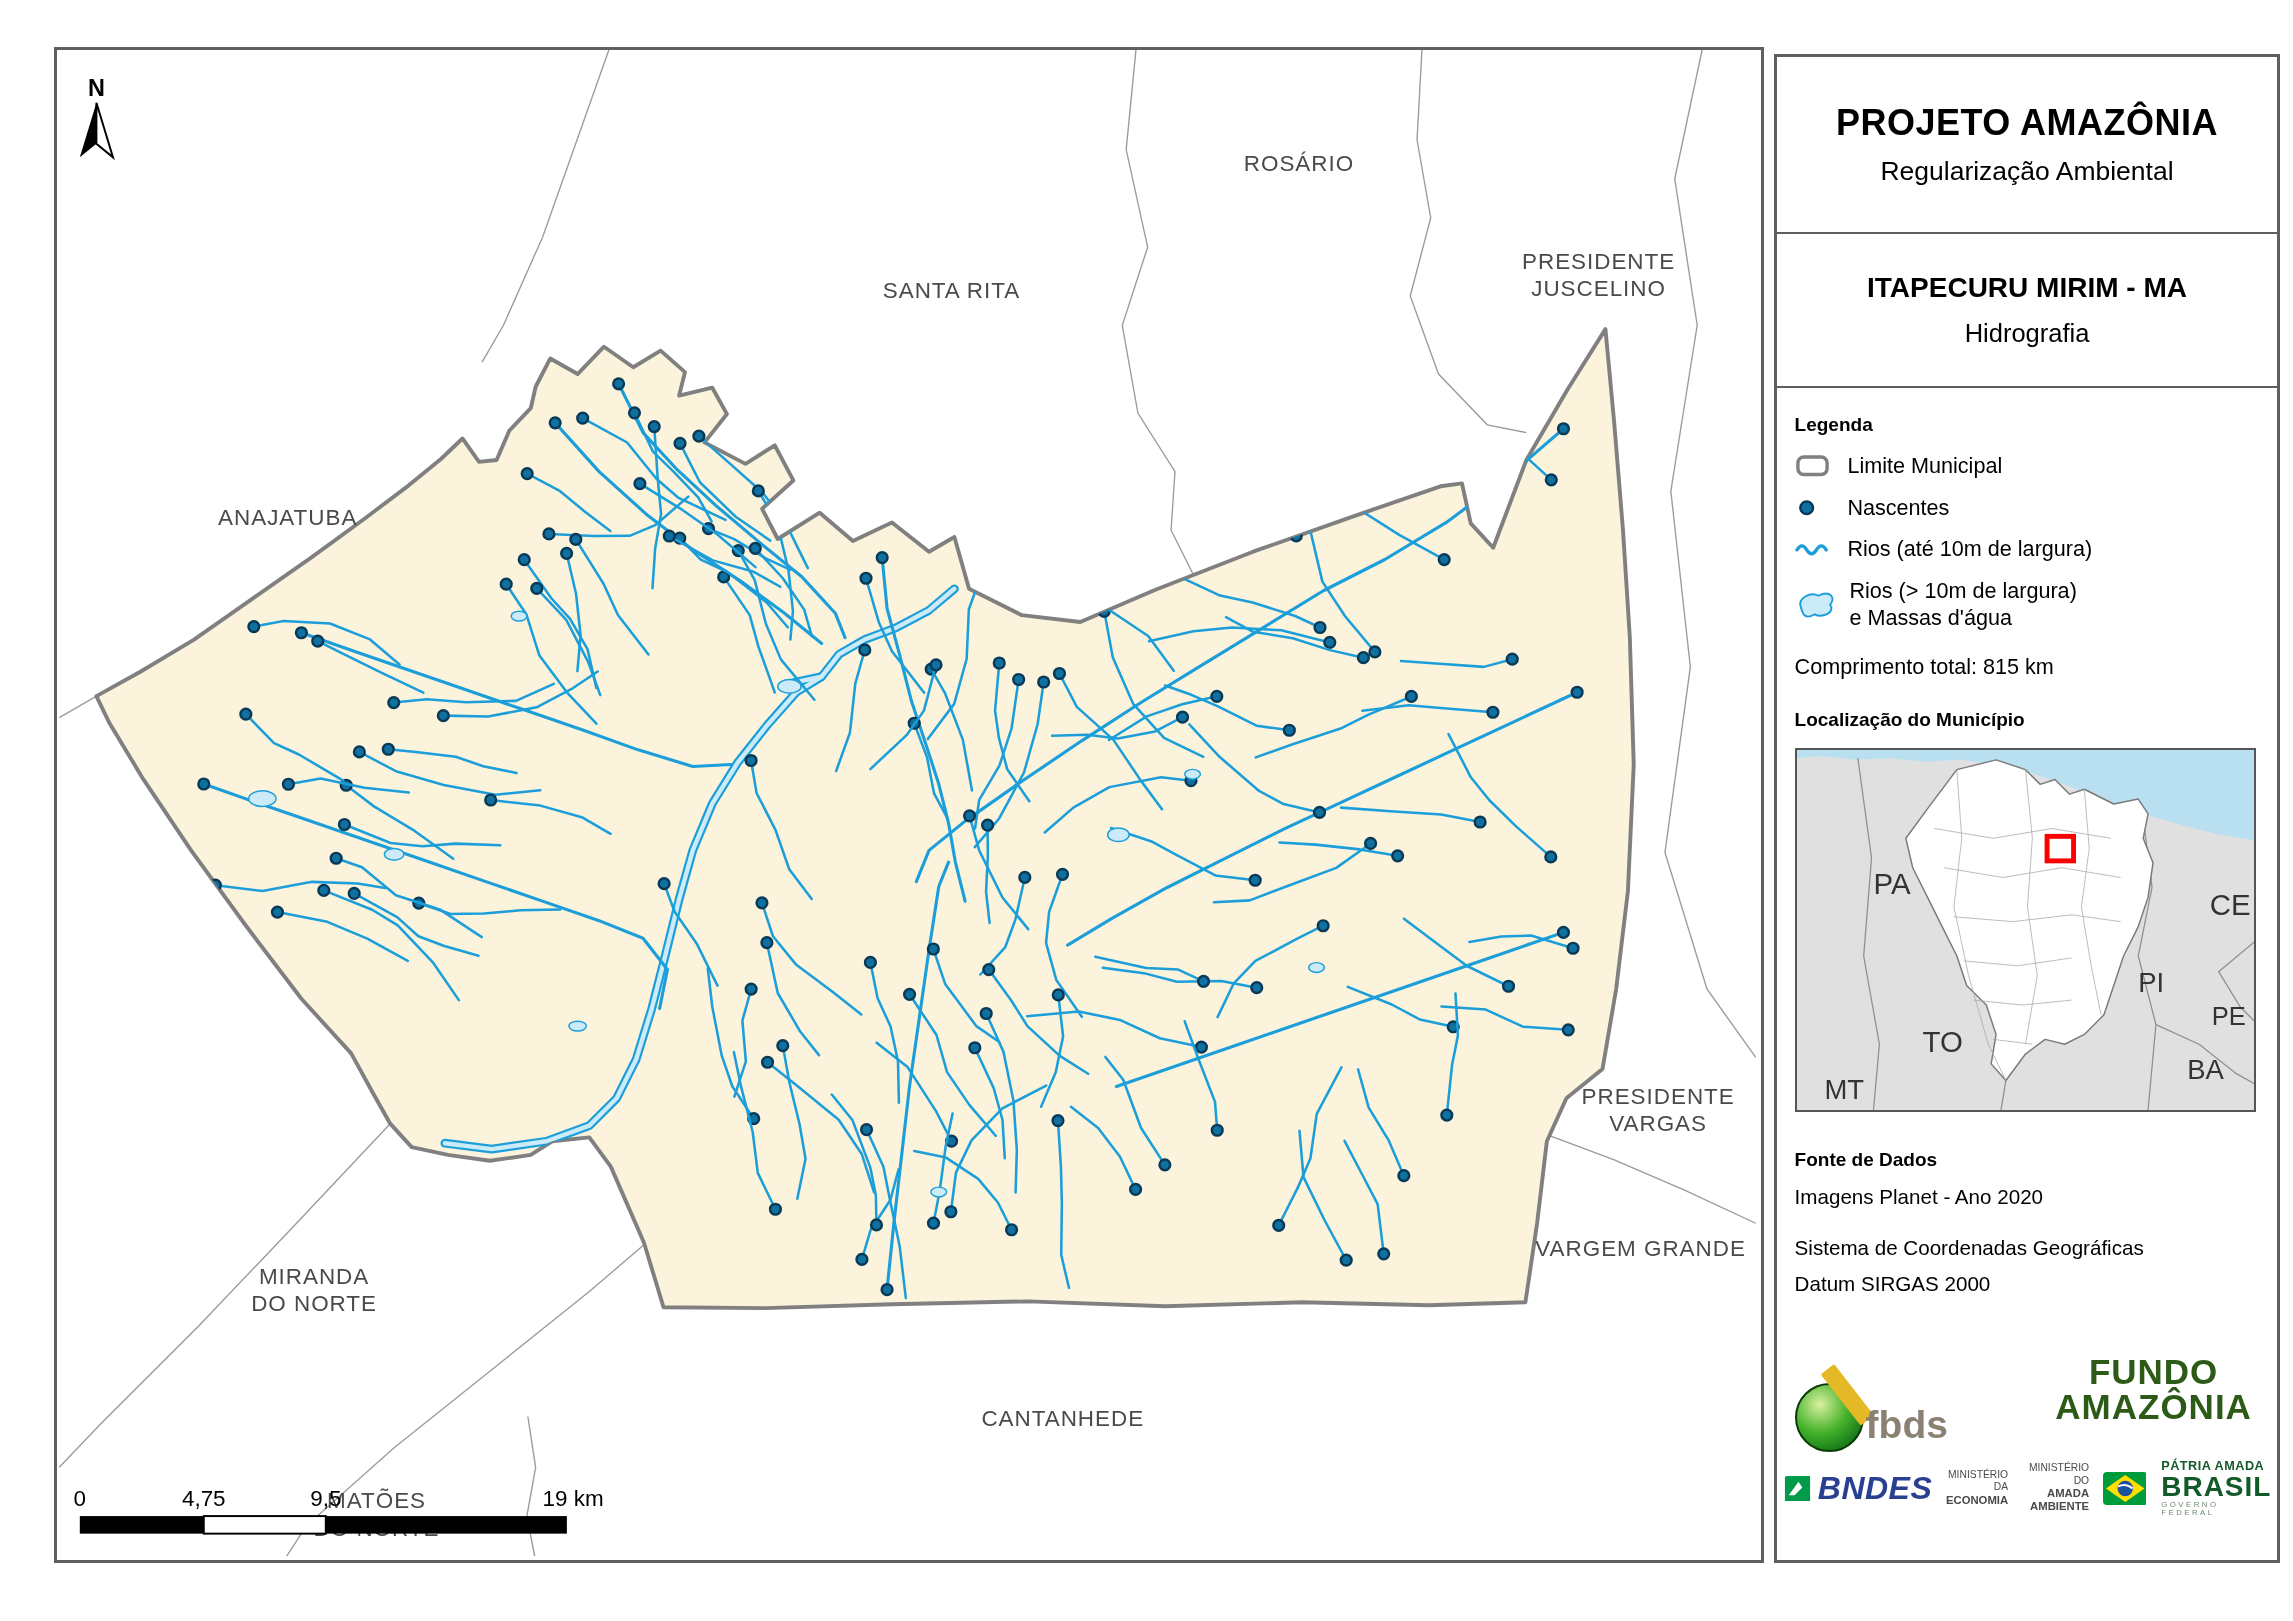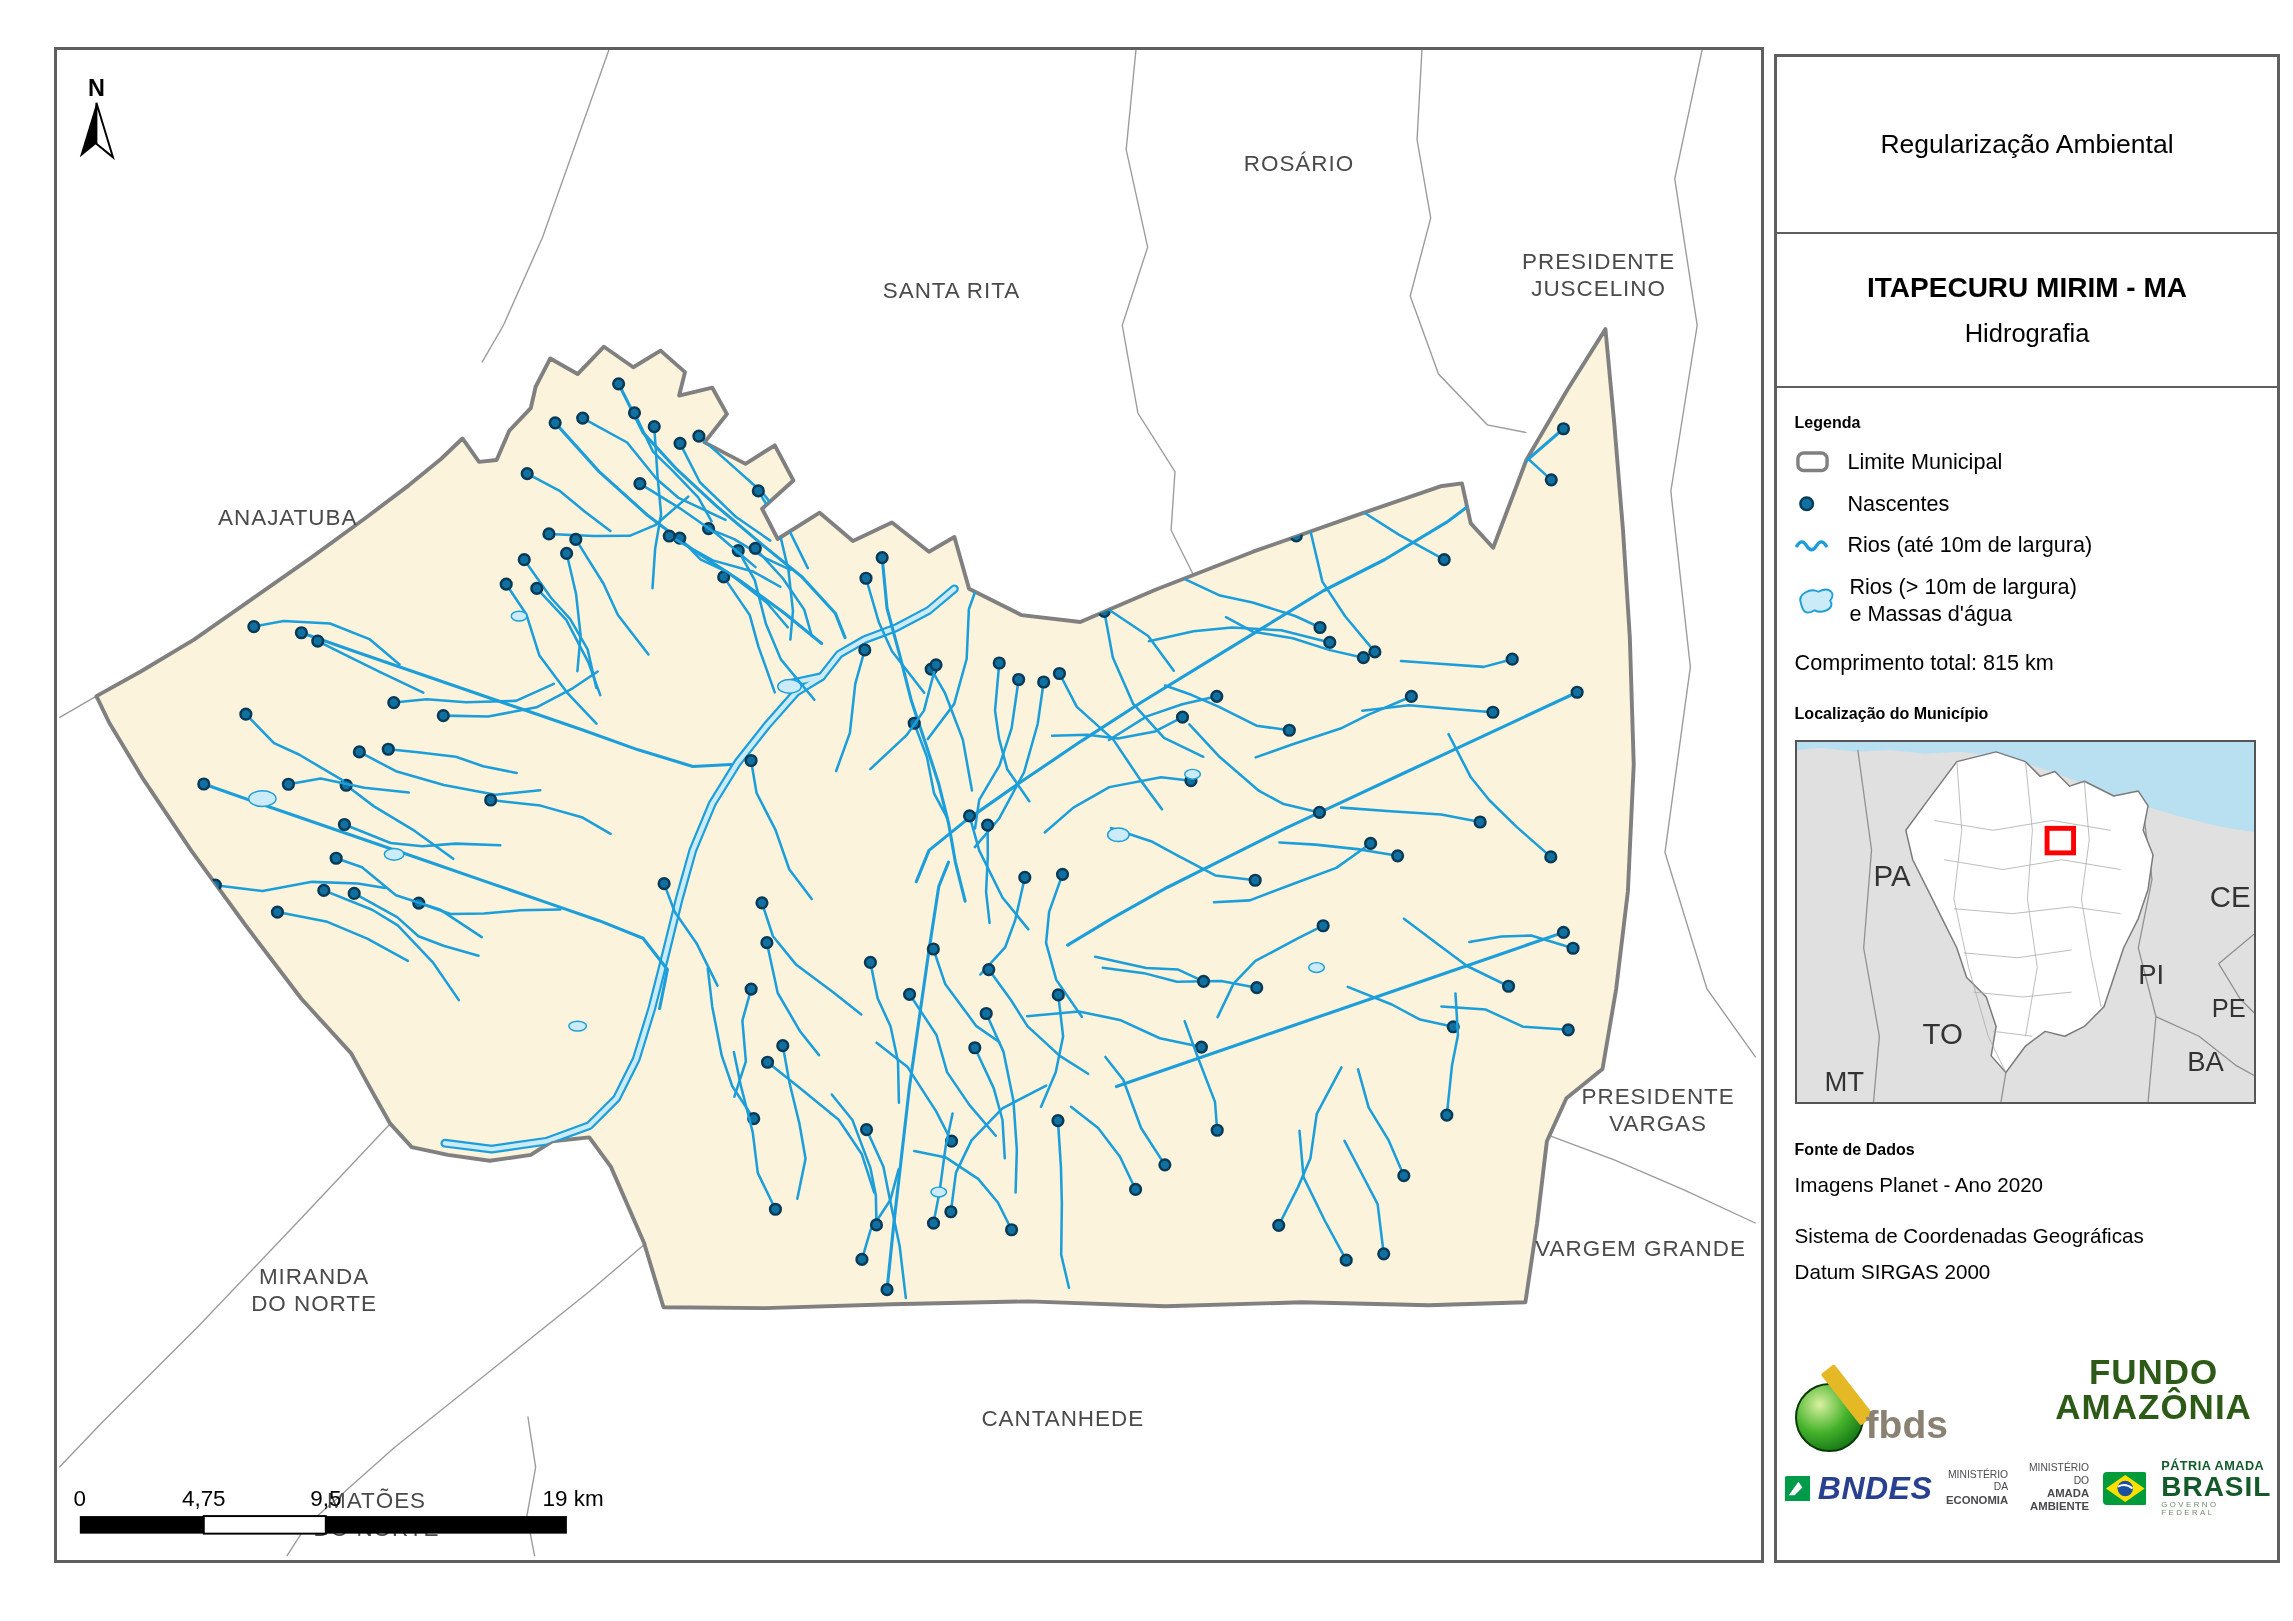--- a/index.html
+++ b/index.html
@@ -11,21 +11,21 @@
   .side-panel{position:absolute;left:1774px;top:54px;width:506px;height:1509px;
        border:3.9px solid #5f5f5f;box-sizing:border-box;background:#ffffff;}
   .panel-box{border-bottom:2.9px solid #5f5f5f;text-align:center;}
   .title-box{height:175px;display:flex;flex-direction:column;justify-content:center;gap:11.8px;}
   .muni-box{height:152px;display:flex;flex-direction:column;justify-content:center;gap:15.7px;}
   .main-title{font-size:36px;font-weight:bold;letter-spacing:0.5px;}
   .sub-title{font-size:26.5px;}
   .muni-title{font-size:28px;font-weight:bold;}
   .theme-title{font-size:25.5px;}
   .panel-content{padding:25.5px 17.6px 0 17.6px;position:relative;height:1117px;}
-  .section-h{font-size:16px;font-weight:bold;margin:0 0 17.6px 0;}
+  .section-h{font-size:19px;font-weight:bold;margin:0 0 17.6px 0;}
   .legend-row{display:flex;align-items:center;gap:11.8px;margin-bottom:15.7px;font-size:21.6px;}
   .legend-sym{flex:0 0 41px;display:flex;justify-content:flex-start;align-items:center;}
   .two-line{line-height:1.25;}
   .total-row{font-size:21.6px;margin:21.6px 0 29px 0;}
   .minimap-wrap{border:2.9px solid #555;width:457px;height:360px;margin:9.8px 0 0 0;}
   .minimap-wrap svg{display:block;width:100%;height:100%;}
   .fonte{margin-top:35px;font-size:20.6px;line-height:1.35;}
   .fonte .section-h{margin-bottom:9.8px;}
   .fonte p{margin:0 0 7.8px 0;}
   .logos{position:absolute;left:0;top:956px;width:500px;height:162px;}
@@ -367,20 +367,21 @@
       <text x="330" y="1540" text-anchor="middle" font-size="23" fill="#000">9,5</text>
       <text x="552" y="1540" text-anchor="start" font-size="23" fill="#000">19 km</text>
       <rect x="78" y="1550" width="127" height="18" fill="#000"></rect>
       <rect x="205" y="1550" width="125" height="18" fill="#fff" stroke="#000" stroke-width="2"></rect>
       <rect x="330" y="1550" width="247" height="18" fill="#000"></rect>
     </svg>
 </div>
 
 <div class="side-panel">
   <div class="panel-box title-box">
+    <div class="main-title">PROJETO AMAZÔNIA</div>
     <div class="sub-title">Regularização Ambiental</div>
   </div>
   <div class="panel-box muni-box">
     <div class="muni-title">ITAPECURU MIRIM - MA</div>
     <div class="theme-title">Hidrografia</div>
   </div>
   <div class="panel-content">
     <div class="section-h">Legenda</div>
 
     <div class="legend-row">

